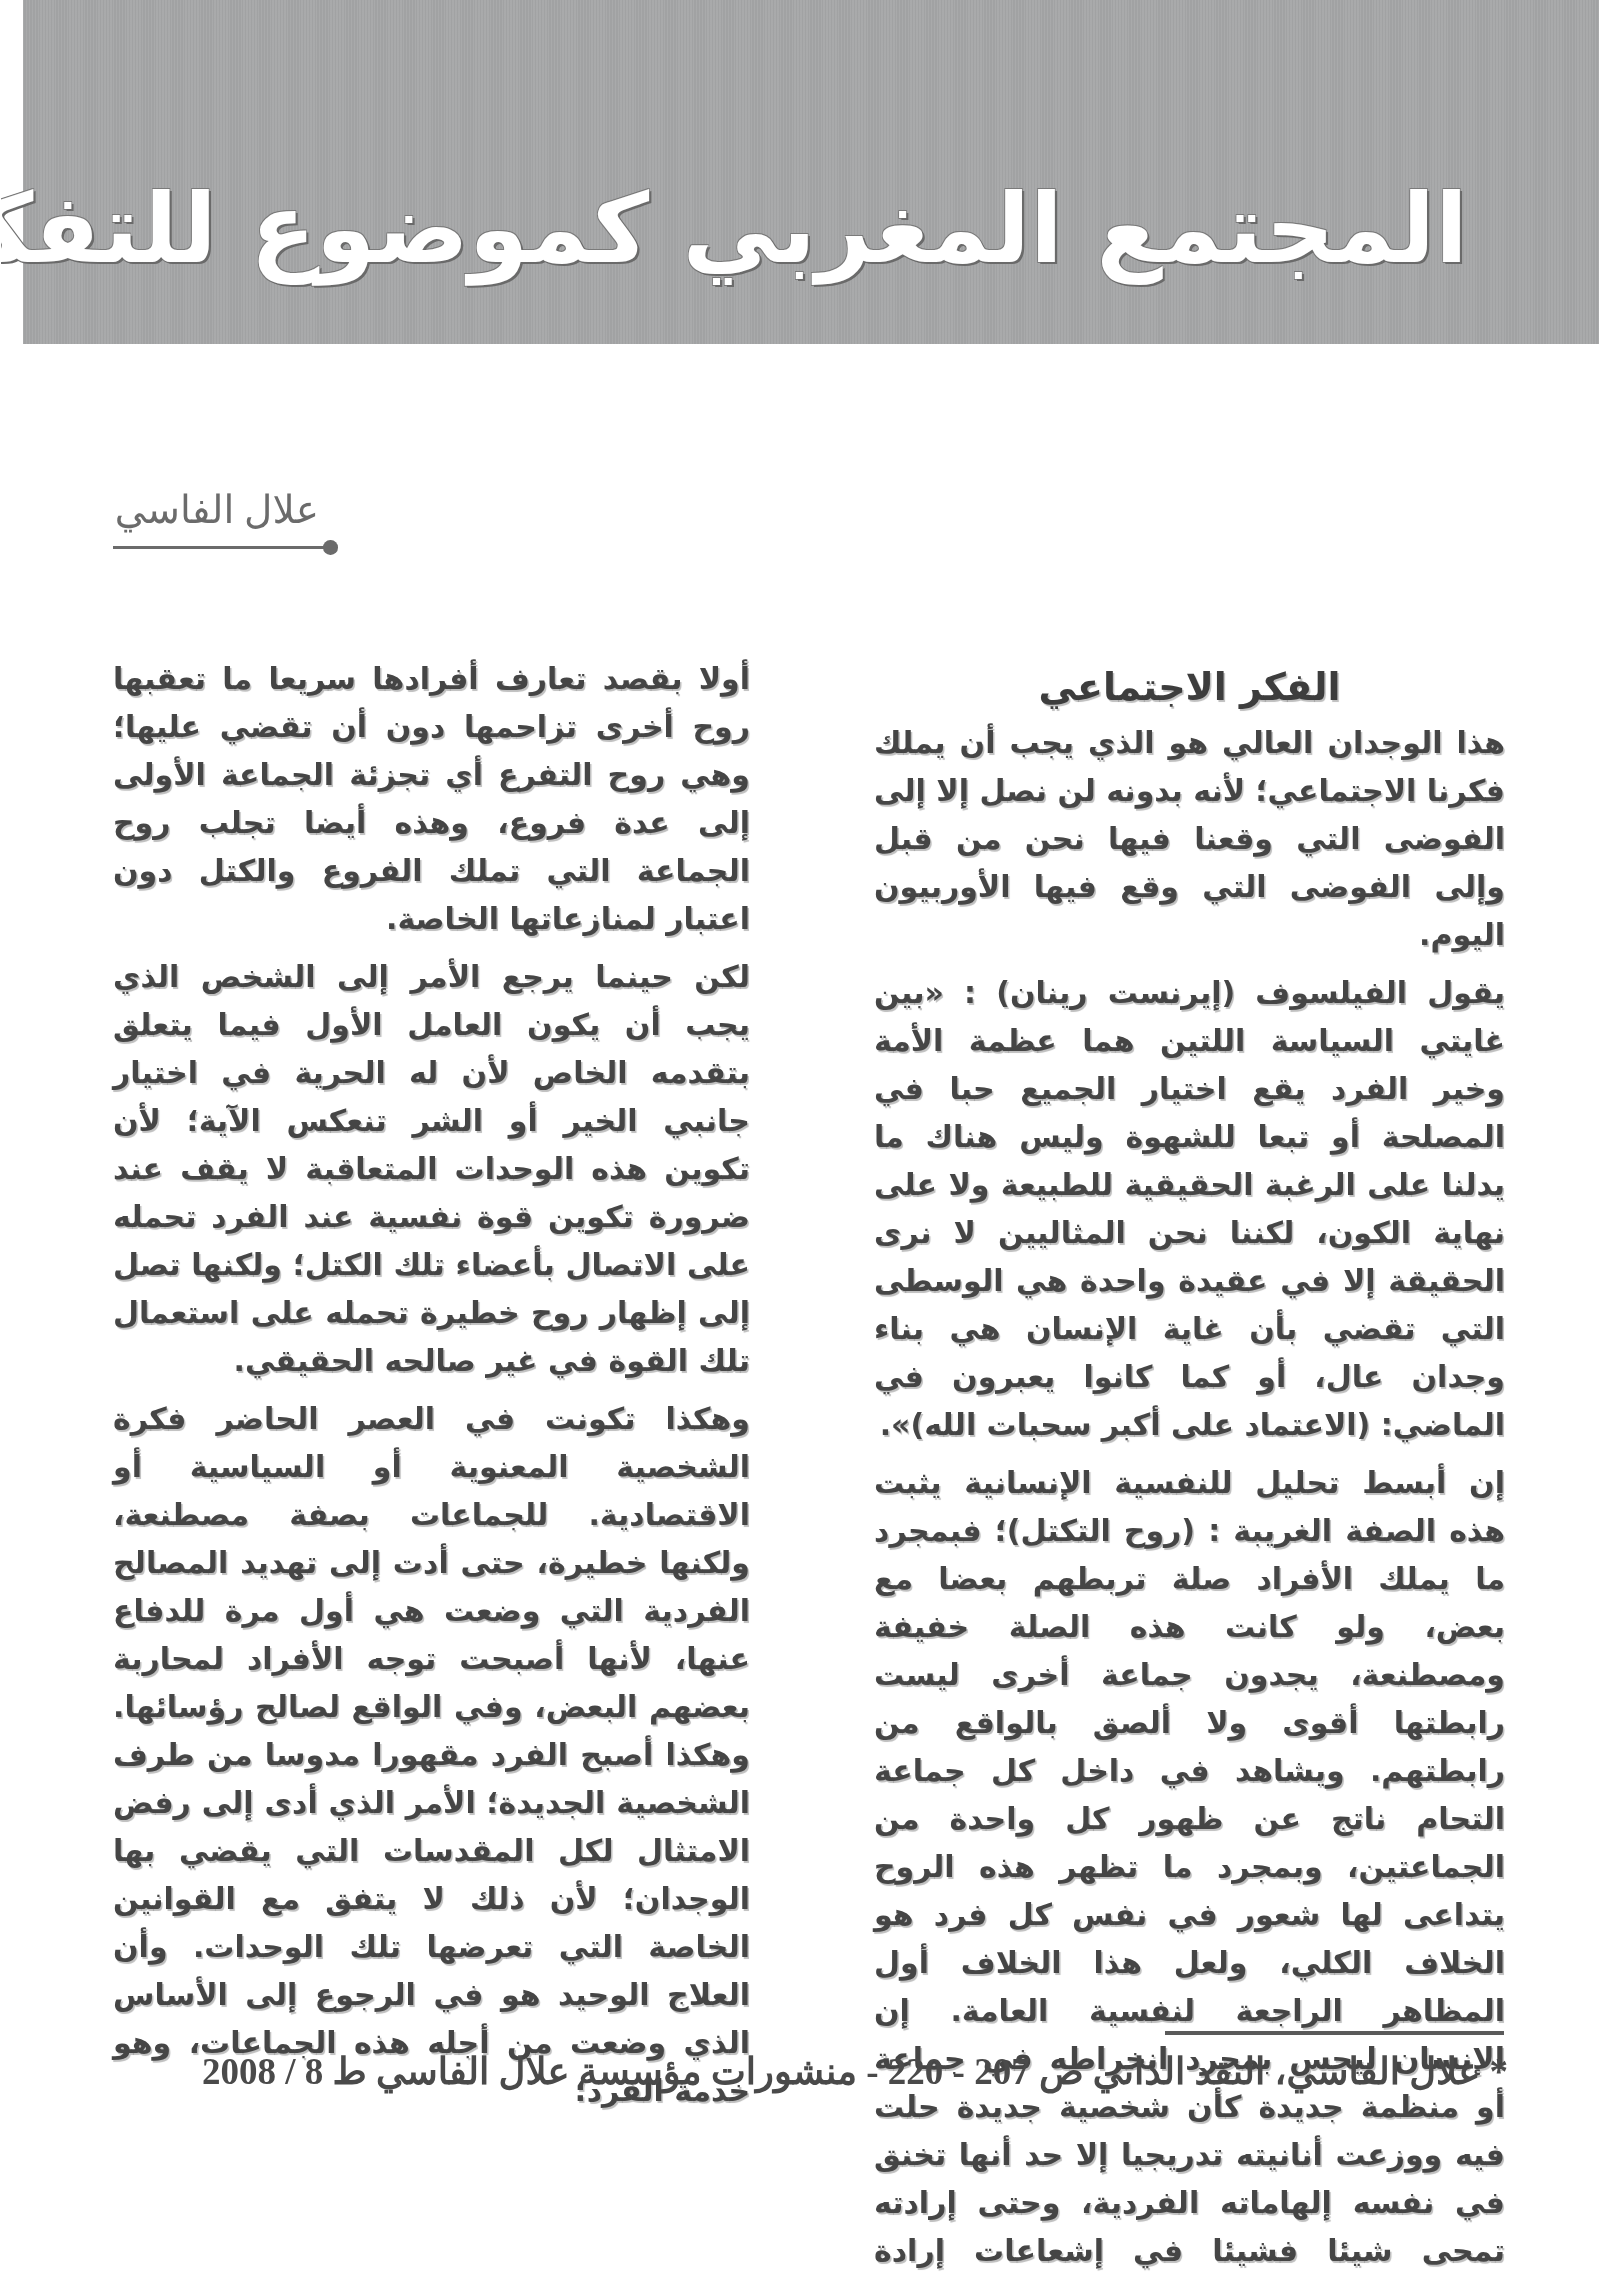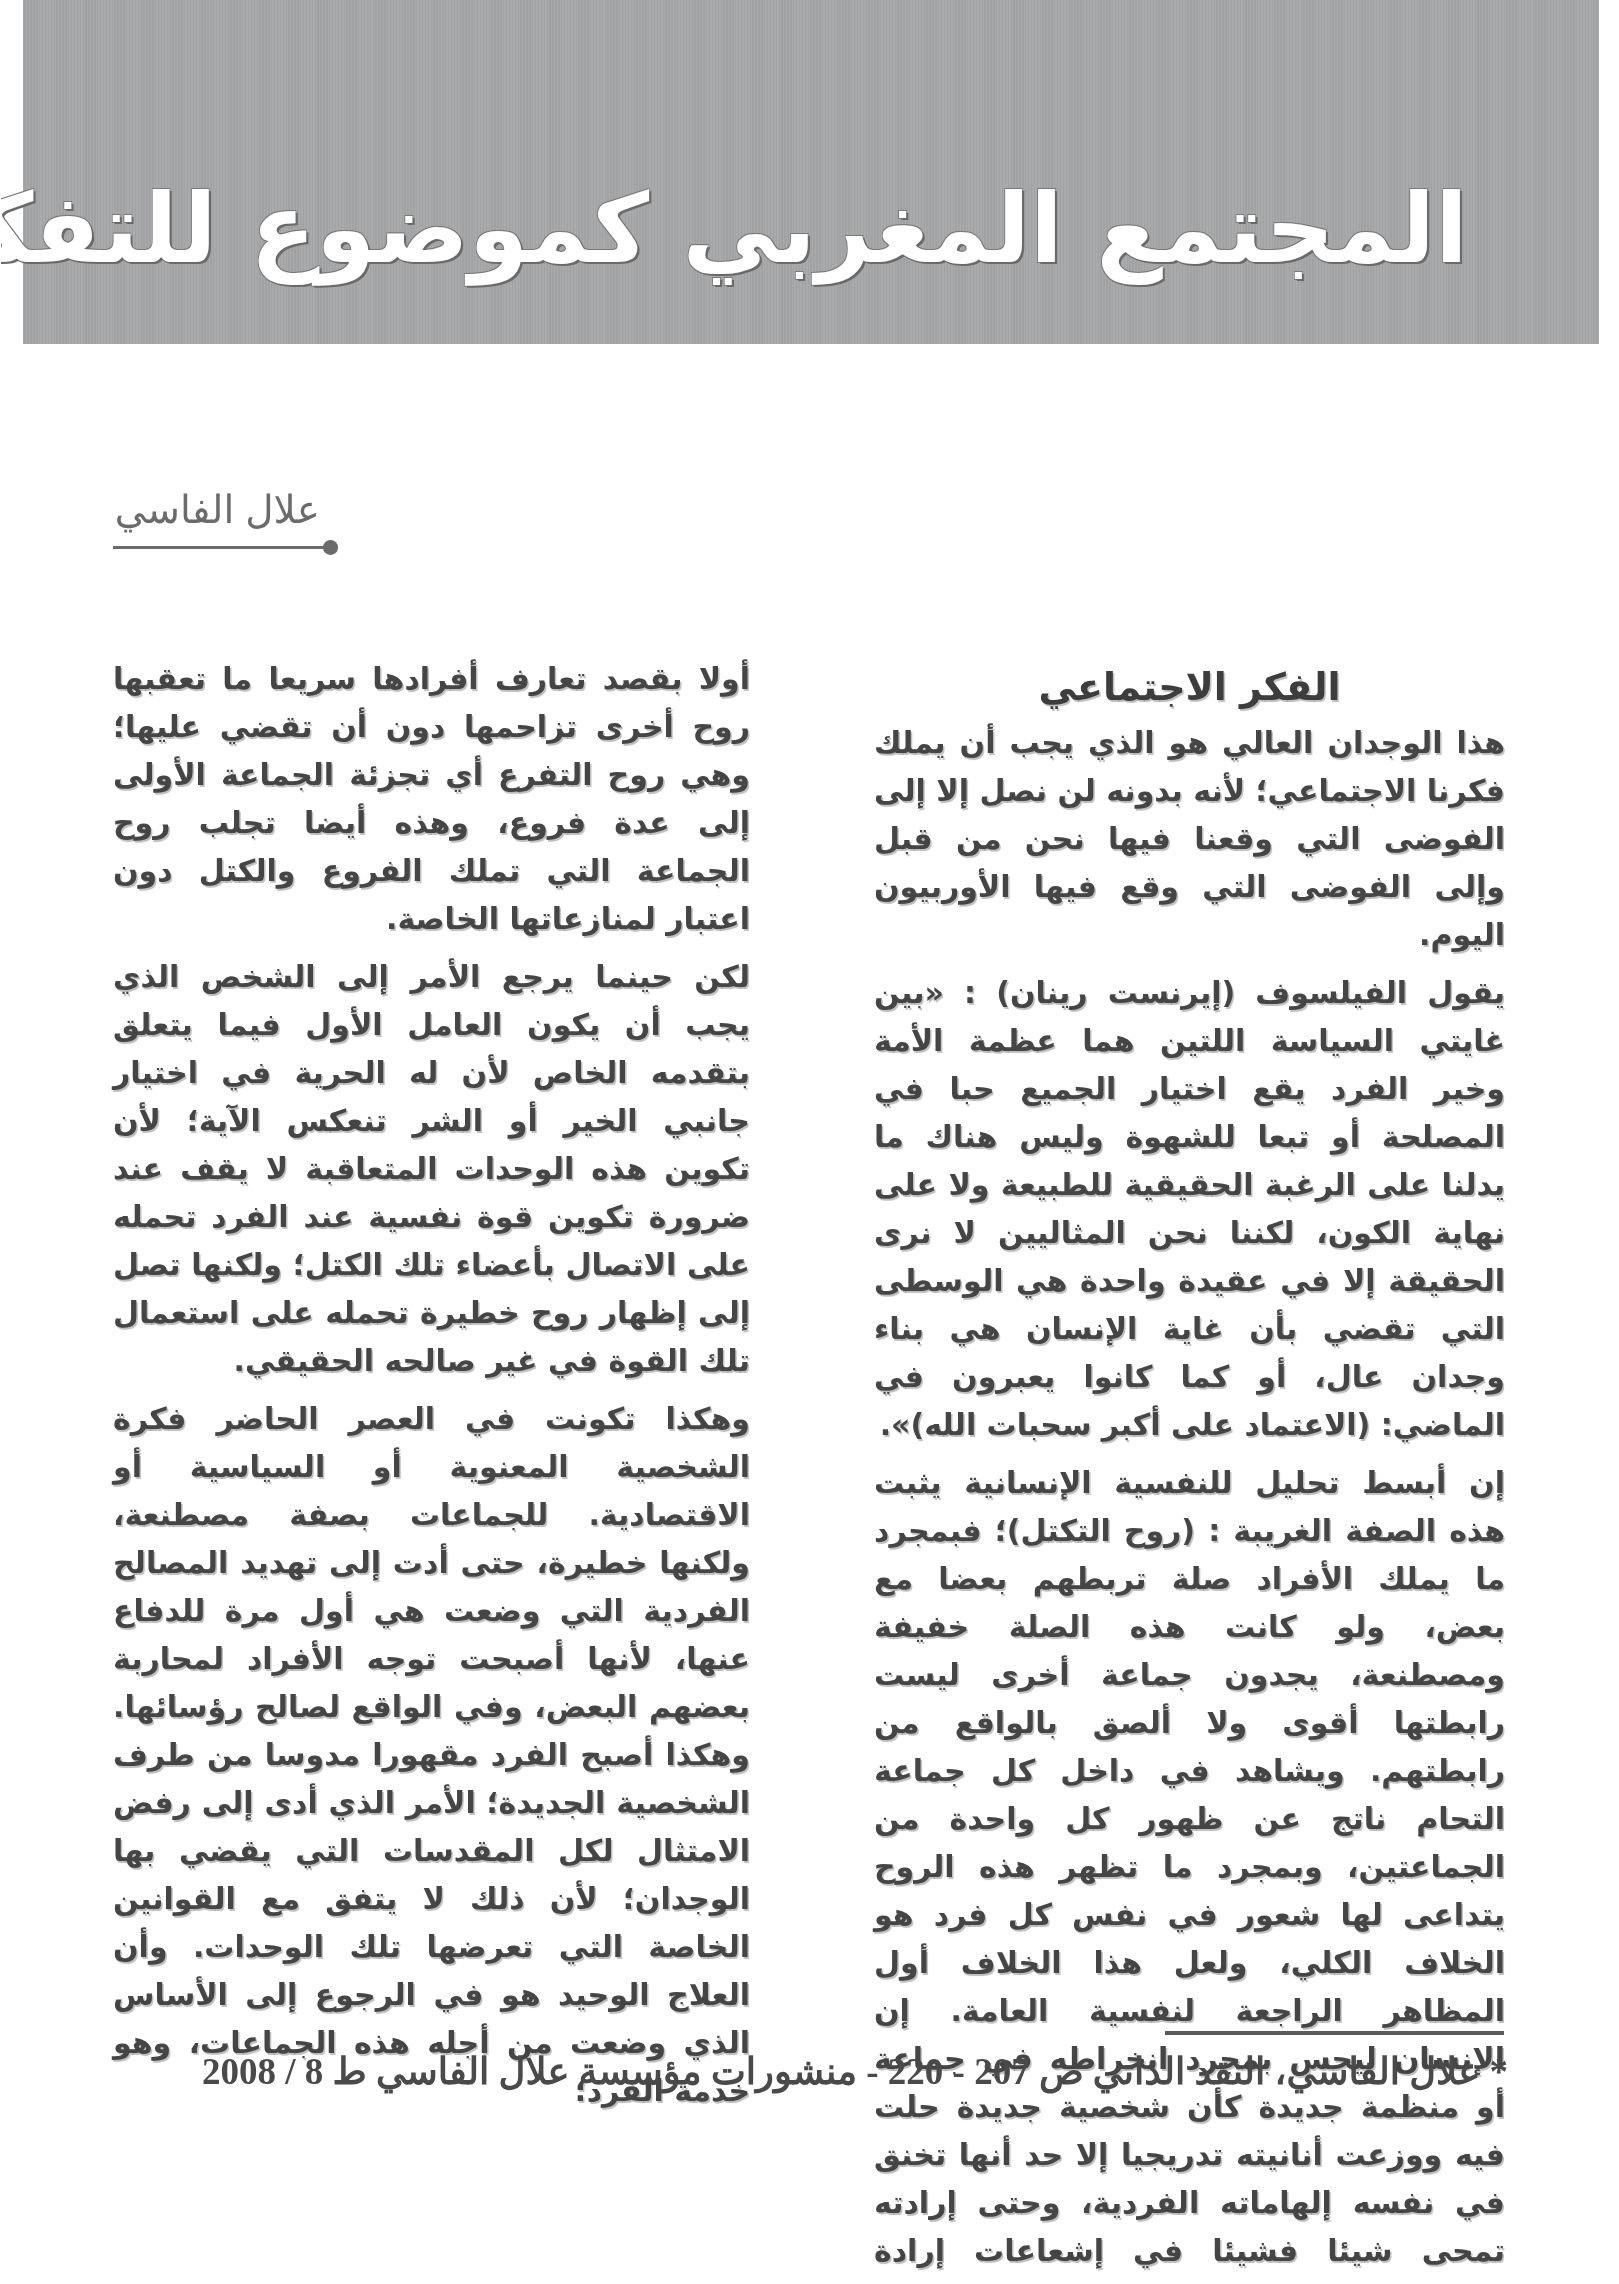--- a/index.html
+++ b/index.html
@@ -20,21 +20,21 @@
       font-family: "DejaVu Sans", sans-serif; font-weight: bold;
       font-size: 96px; line-height: 131px; color: #ffffff;
       text-shadow: 2.2px 2.2px 0 #6a6a6a, -0.7px -0.7px 0 #7a7a7a, 0.7px -0.7px 0 #7a7a7a, -0.7px 0.7px 0 #7a7a7a;
       white-space: nowrap; letter-spacing: 1.5px;
     }
     .author {
       position: absolute; left: 109px; top: 481px; width: 233px;
       text-align: left;
     }
     .author-name {
-      font-family: Liberation Sans, sans-serif; font-size: 39px; line-height: 58px;
+      font-family: Liberation Serif, serif; font-size: 39px; line-height: 58px;
       color: #6b6b6b; direction: rtl; display: inline-block; padding-left: 5.8px;
     }
     .author-rule {
       position: absolute; left: 113px; top: 546px; width: 217px; height: 2.9px; background: #6b6b6b;
     }
     .author-dot {
       position: absolute; left: 323px; top: 540px; width: 14.6px; height: 14.6px; border-radius: 50%; background: #6b6b6b;
     }
     .column {
       position: absolute; direction: rtl; text-align: justify;

